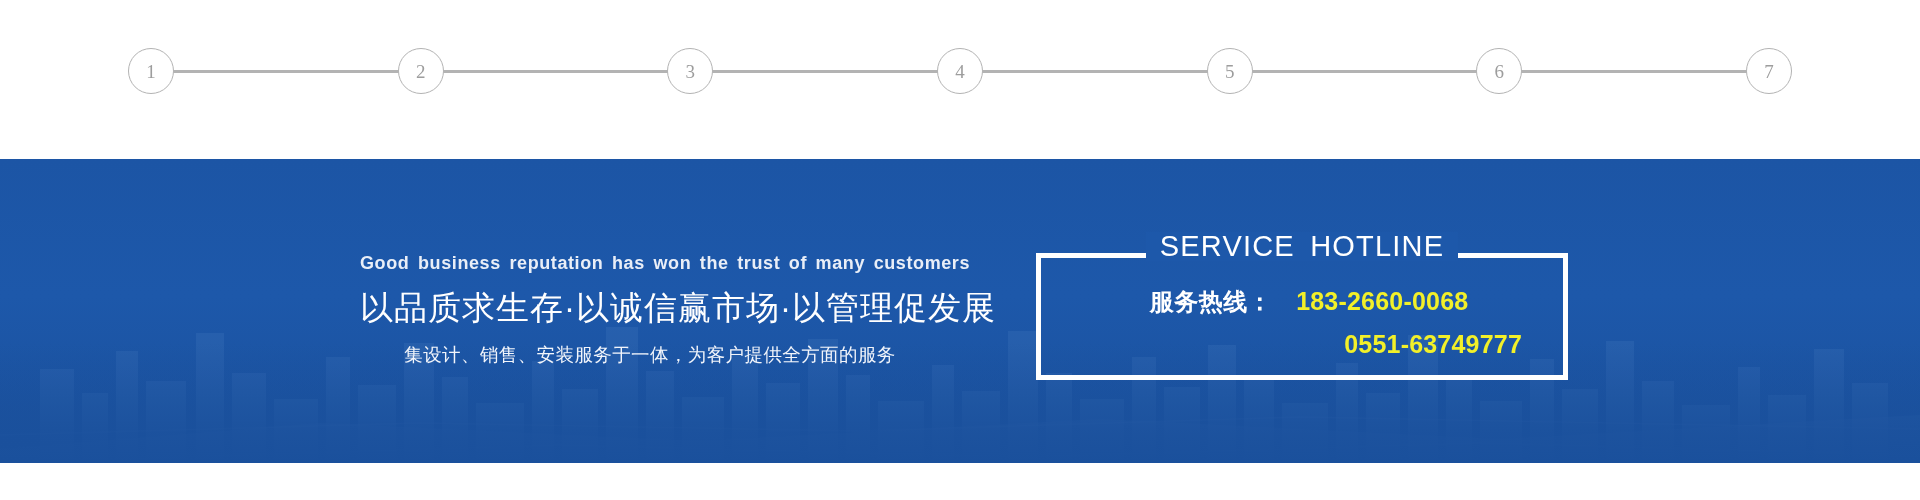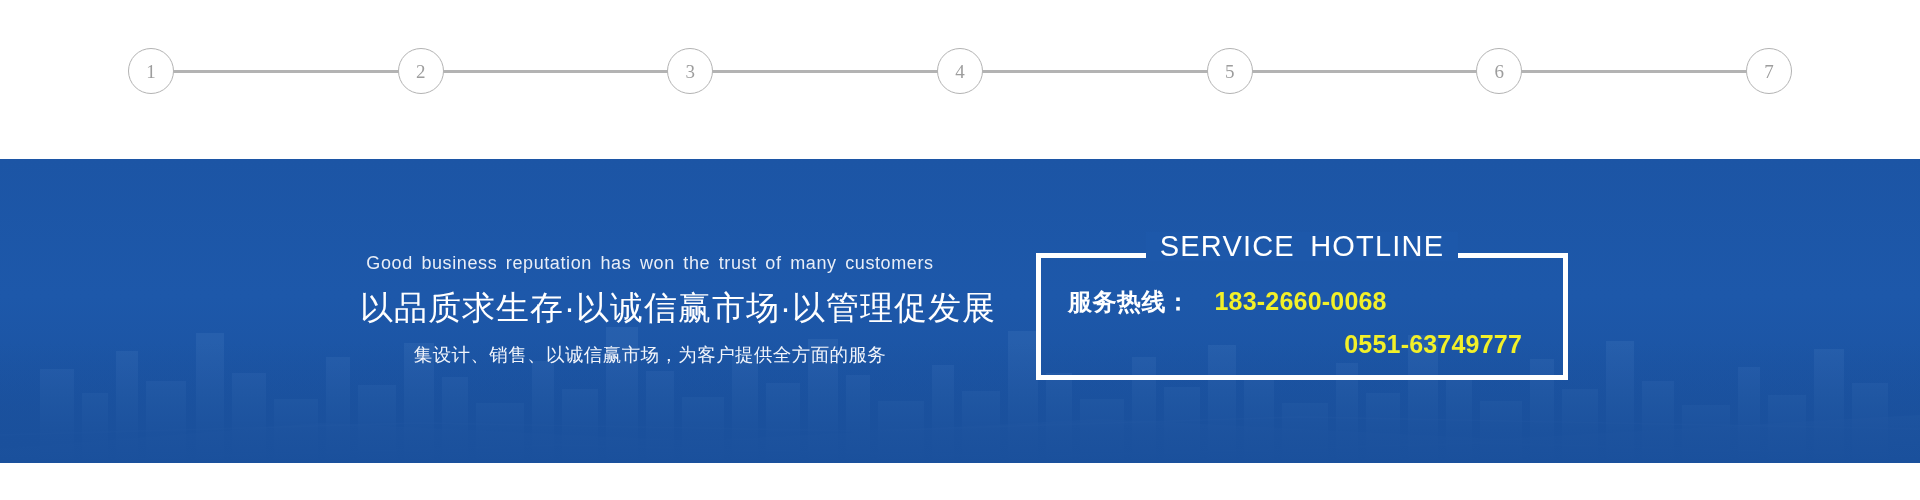--- a/index.html
+++ b/index.html
@@ -57,21 +57,21 @@
     background:linear-gradient(180deg, rgba(28,85,165,0) 0%, rgba(26,80,156,.85) 75%, rgba(26,80,156,1) 100%);
     pointer-events:none;
   }
 
   
   .slogan {
     position:absolute; left:360px; top:94px; width:580px;
     text-align:center; z-index:5;
   }
   .slogan-en {
-    font-size:18px; color:#e9eef7; font-weight:400;
+    font-size:18px; color:#e9eef7; font-weight:700;
     letter-spacing:.6px; word-spacing:3px; line-height:1.2;
     white-space:nowrap;
   }
   .slogan-main {
     margin-top:12px;
     font-size:33px; color:#ffffff; font-weight:400;
     letter-spacing:1px; line-height:1.25; white-space:nowrap;
   }
   .slogan-sub {
     margin-top:15px;
@@ -98,21 +98,21 @@
     padding:0 14px;
     font-size:29px; color:#ffffff; font-weight:400;
     letter-spacing:1.2px; word-spacing:6px; line-height:1;
     white-space:nowrap;
   }
   .hotline-body {
     position:absolute; left:0; right:0; top:30px;
     padding:0 18px 0 32px;
   }
   .hot-row {
-    display:flex; align-items:baseline; justify-content:flex-start;
+    display:flex; align-items:baseline; justify-content:center;
     white-space:nowrap;
   }
   .hot-row.row2 { justify-content:flex-end; padding-right:28px; margin-top:6px;align-items:flex-end; }
   .hot-label {
     font-size:24px; font-weight:bold; color:#ffffff;
     letter-spacing:.5px; line-height:1.45;
   }
   .hot-number {
     font-size:25px; font-weight:bold; color:#f2f029;
     letter-spacing:.2px; line-height:1.45; margin-left:24px;
@@ -223,21 +223,21 @@
           <path d="M0 162 L420 150 L860 158 L1300 144 L1920 156"></path>
           <path d="M120 186 L560 172 L1020 184 L1480 170 L1920 182"></path>
         </g>
       </svg>
     </div>
     <div class="haze"></div>
 
     <div class="slogan">
       <div class="slogan-en">Good business reputation has won the trust of many customers</div>
       <div class="slogan-main">以品质求生存·以诚信赢市场·以管理促发展</div>
-      <div class="slogan-sub">集设计、销售、以诚信赢市场，为客户提供全方面的服务</div>
+      <div class="slogan-sub">集设计、销售、安装服务于一体，为客户提供全方面的服务</div>
     </div>
 
     <div class="hotline">
       <div class="hotline-frame"></div>
       <div class="hotline-title-wrap">
         <div class="hotline-title">SERVICE  HOTLINE</div>
       </div>
       <div class="hotline-body">
         <div class="hot-row">
           <span class="hot-label">服务热线：</span>

